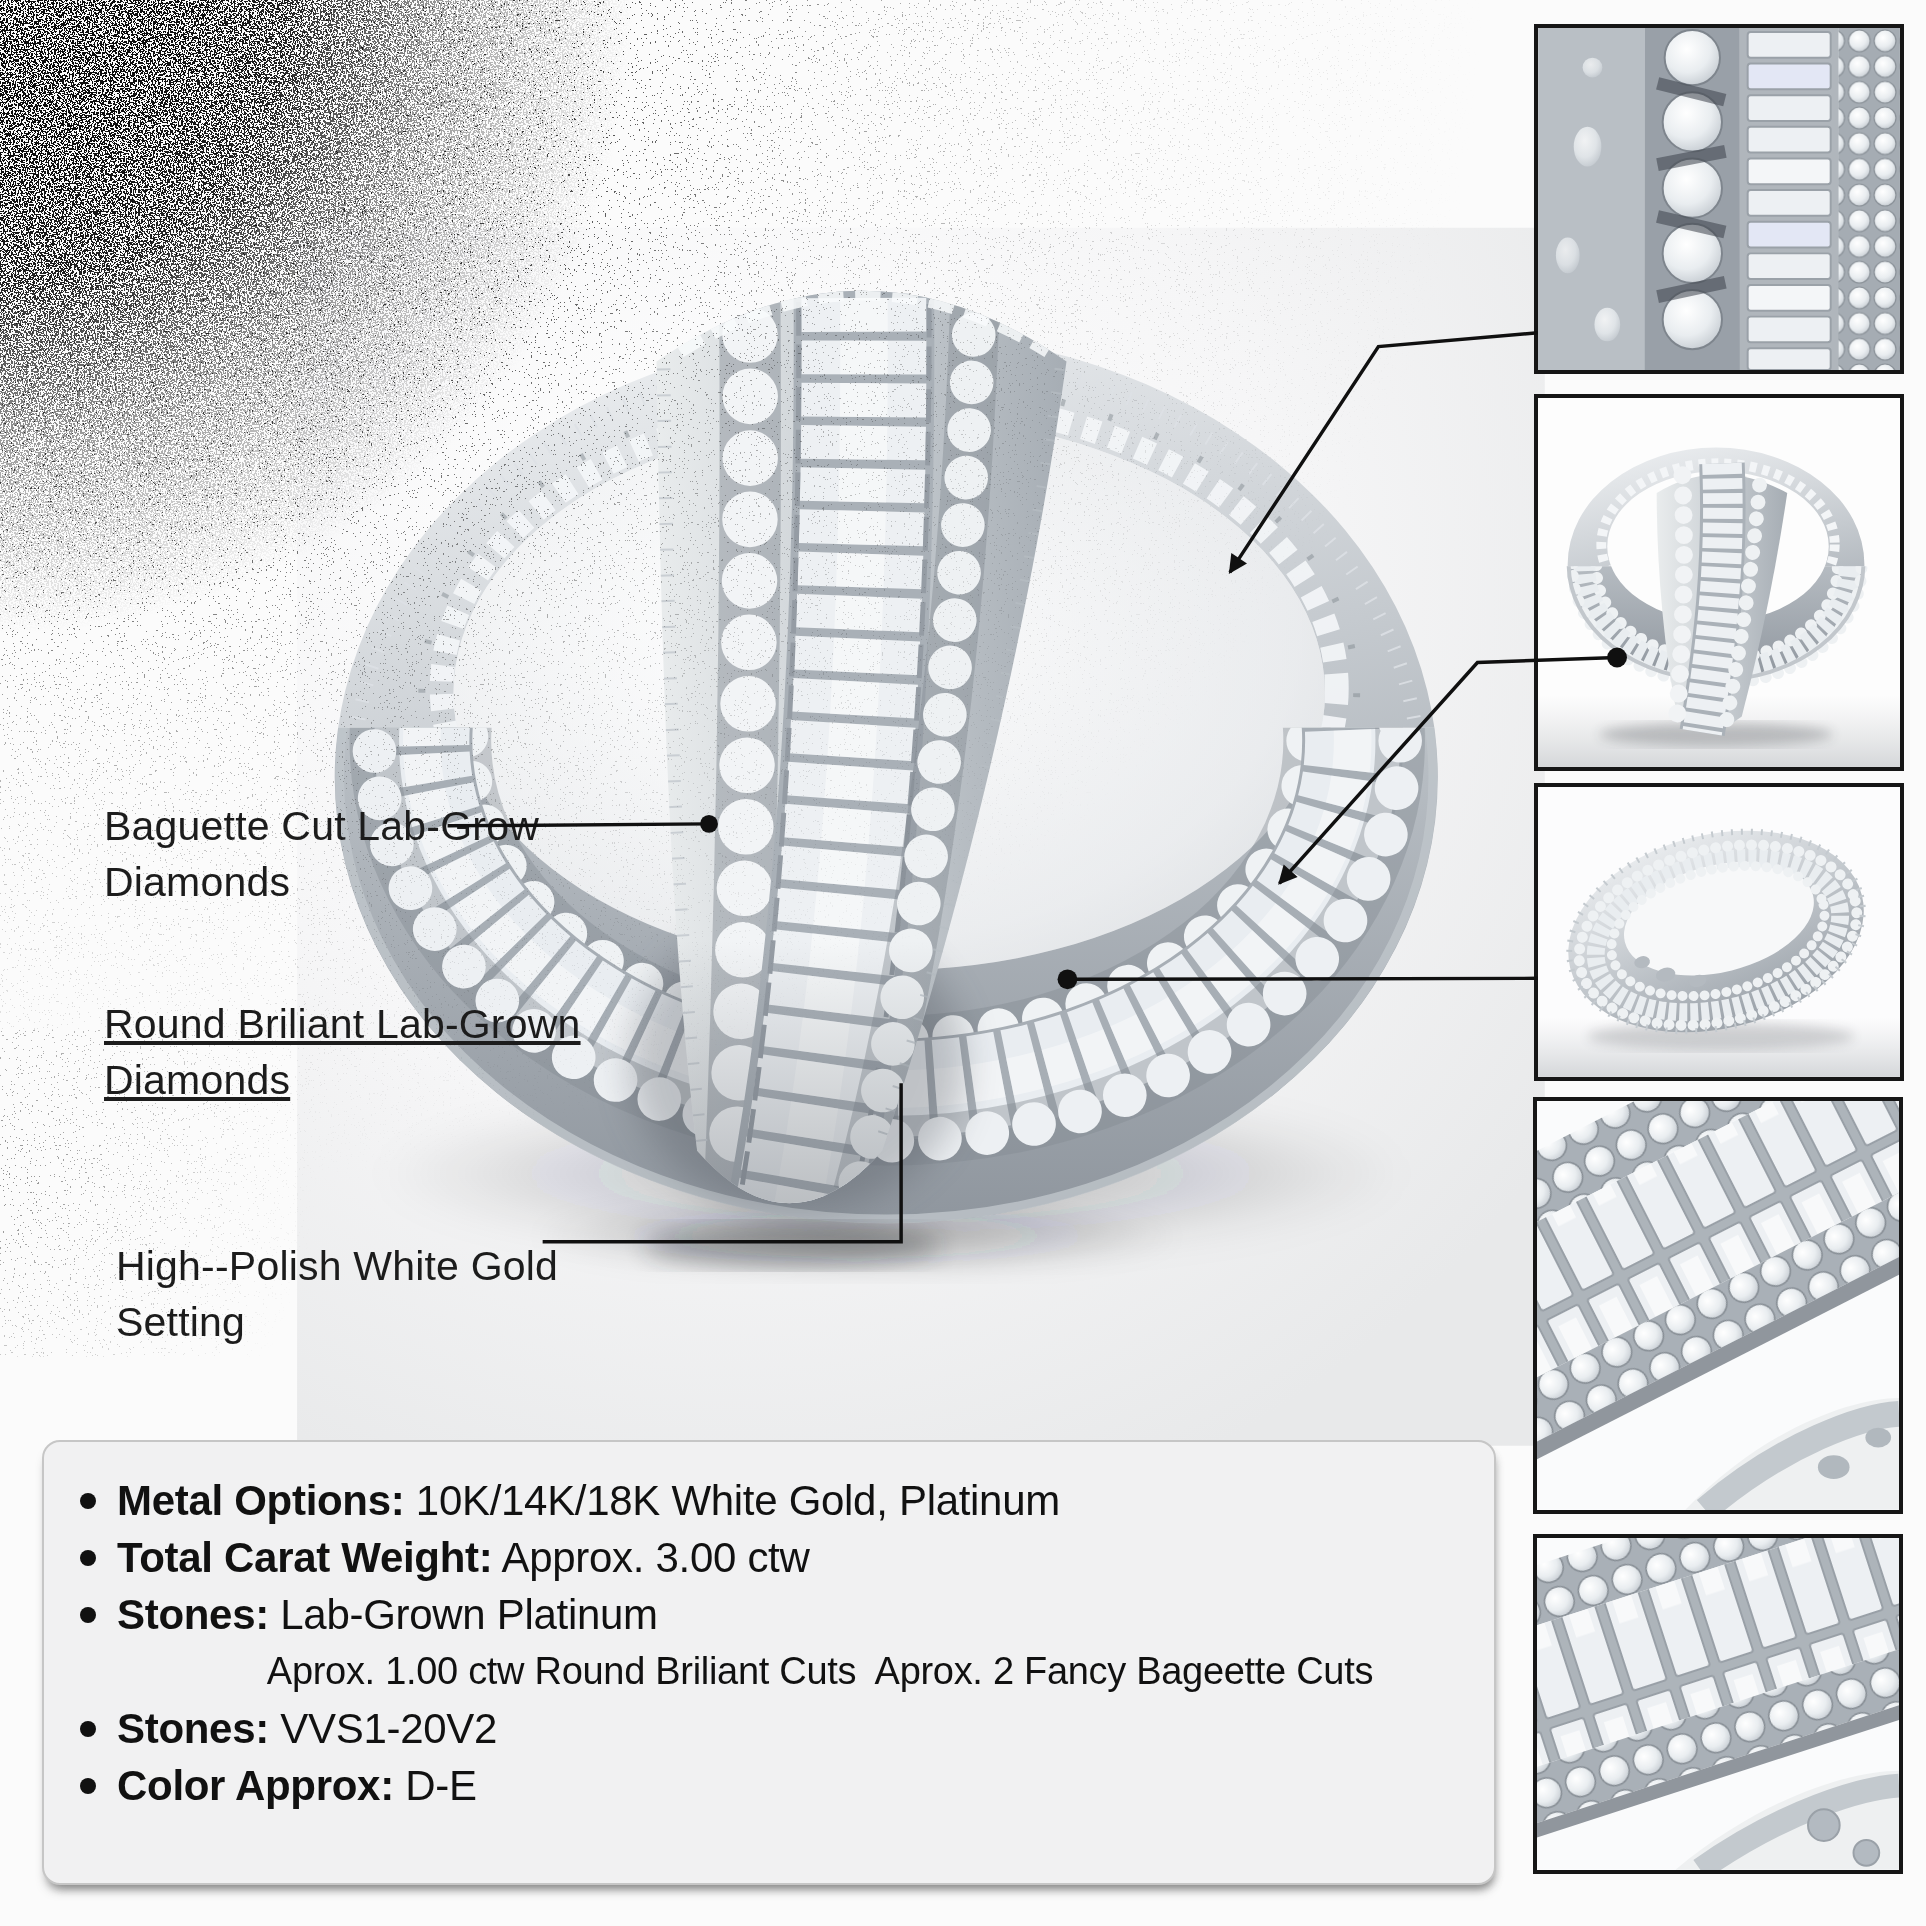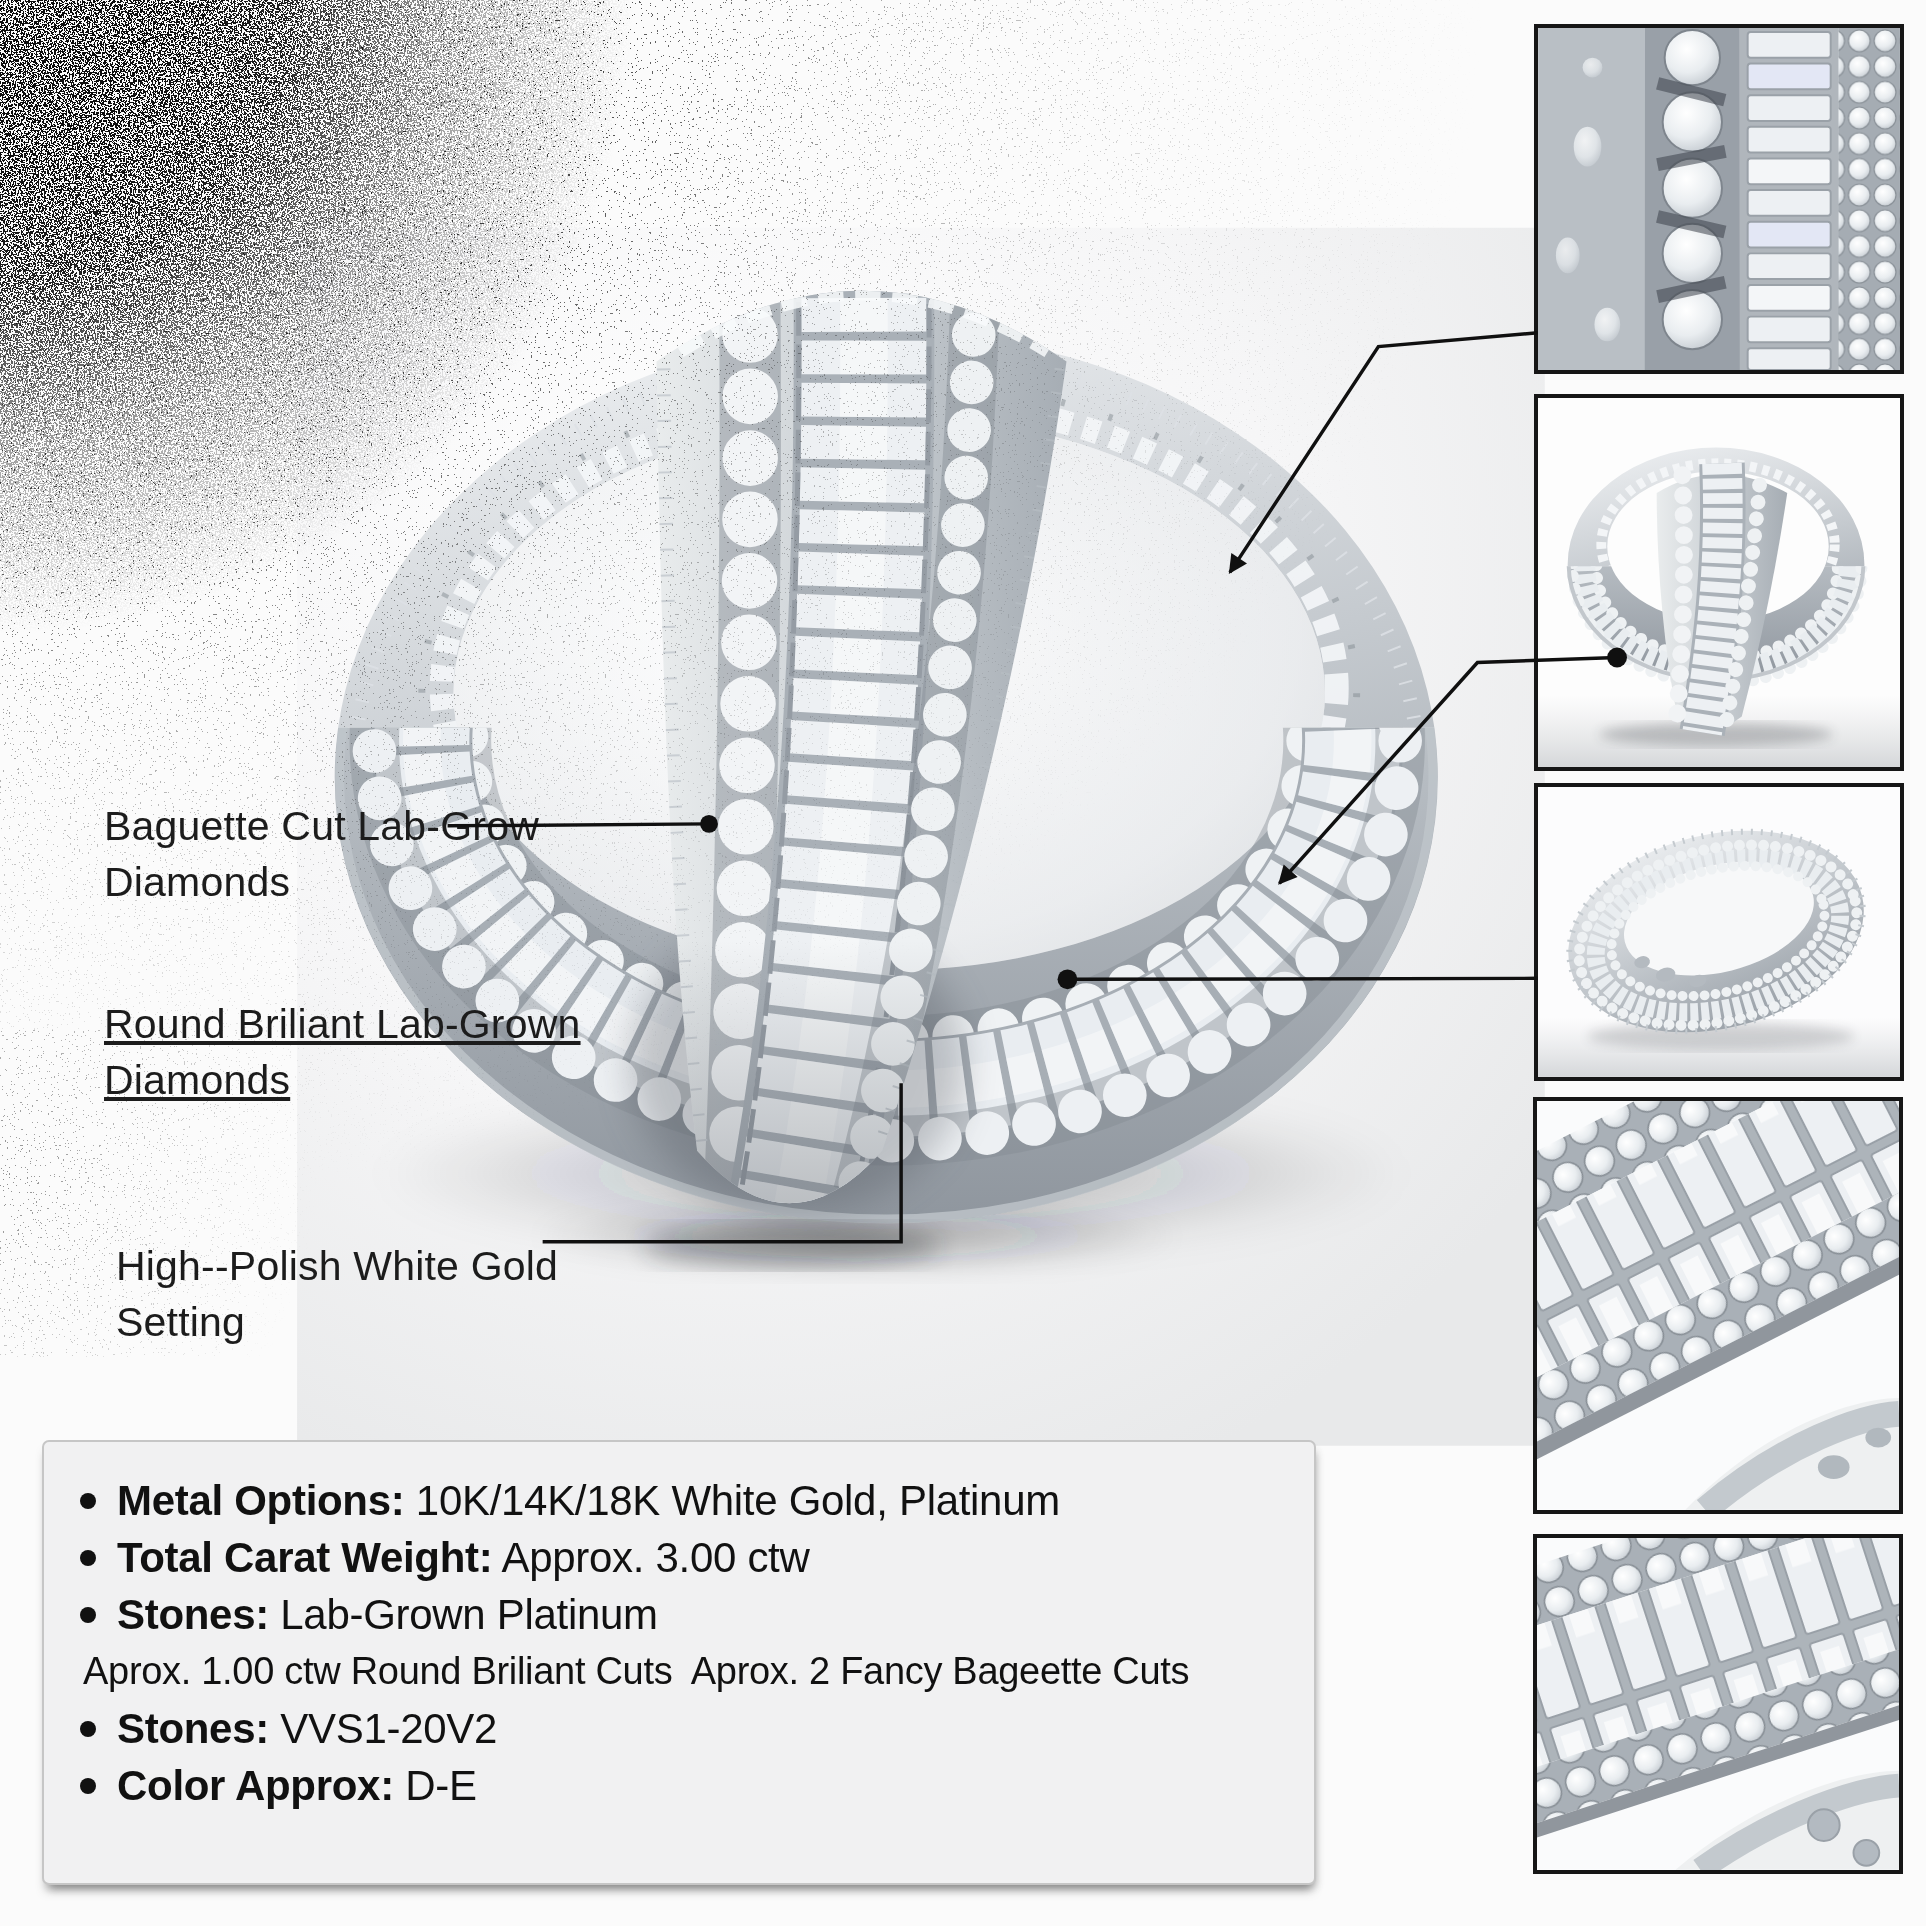--- a/index.html
+++ b/index.html
@@ -11,27 +11,27 @@
   .l1{left:104px;top:798px;}
   .l2{left:104px;top:996px;text-decoration:underline;}
   .l3{left:116px;top:1214px;margin-top:24px;}
   .thumb{position:absolute;z-index:3;border:4px solid #161616;background:#fff;box-sizing:border-box;}
   .thumb svg{display:block;width:100%;height:100%;}
   .t1{left:1534px;top:24px;width:370px;height:350px;}
   .t2{left:1534px;top:394px;width:370px;height:377px;}
   .t3{left:1534px;top:783px;width:370px;height:298px;}
   .t4{left:1533px;top:1097px;width:370px;height:417px;}
   .t5{left:1533px;top:1534px;width:370px;height:340px;}
-  .specbox{position:absolute;left:42px;top:1440px;width:1274px;height:445px;z-index:4;
-           background:#f1f1f2;border:2px solid #c6c6c6;border-radius:7px;box-sizing:border-box;
+  .specbox{position:absolute;left:42px;top:1440px;width:1454px;height:445px;z-index:4;
+           background:#f1f1f2;border:2px solid #c6c6c6;border-radius:18px;box-sizing:border-box;
            box-shadow:0 9px 10px -4px rgba(70,70,70,.5),5px 7px 9px -5px rgba(70,70,70,.3);}
   .specbox ul{list-style:none;margin:0;padding:30px 16px 0 0;}
   .specbox li{position:relative;padding-left:73px;font-size:42px;line-height:57px;color:#111;letter-spacing:-0.3px;}
   .specbox li.gap{}
-  .specbox li.indent{padding-left:39px;font-size:38px;}
+  .specbox li.indent{padding-left:118px;font-size:38px;text-align:center;}
   .specbox li:not(.indent)::before{content:"";position:absolute;left:36px;top:21px;width:16px;height:16px;border-radius:50%;background:#111;}
   .specbox .b{font-weight:700;}
   .specbox .v{white-space:pre-wrap;}
 </style>
 </head>
 <body>
 
 <div class="stage">
 
   <svg class="bg" width="1927" height="1927" viewBox="0 0 1946 1946">

